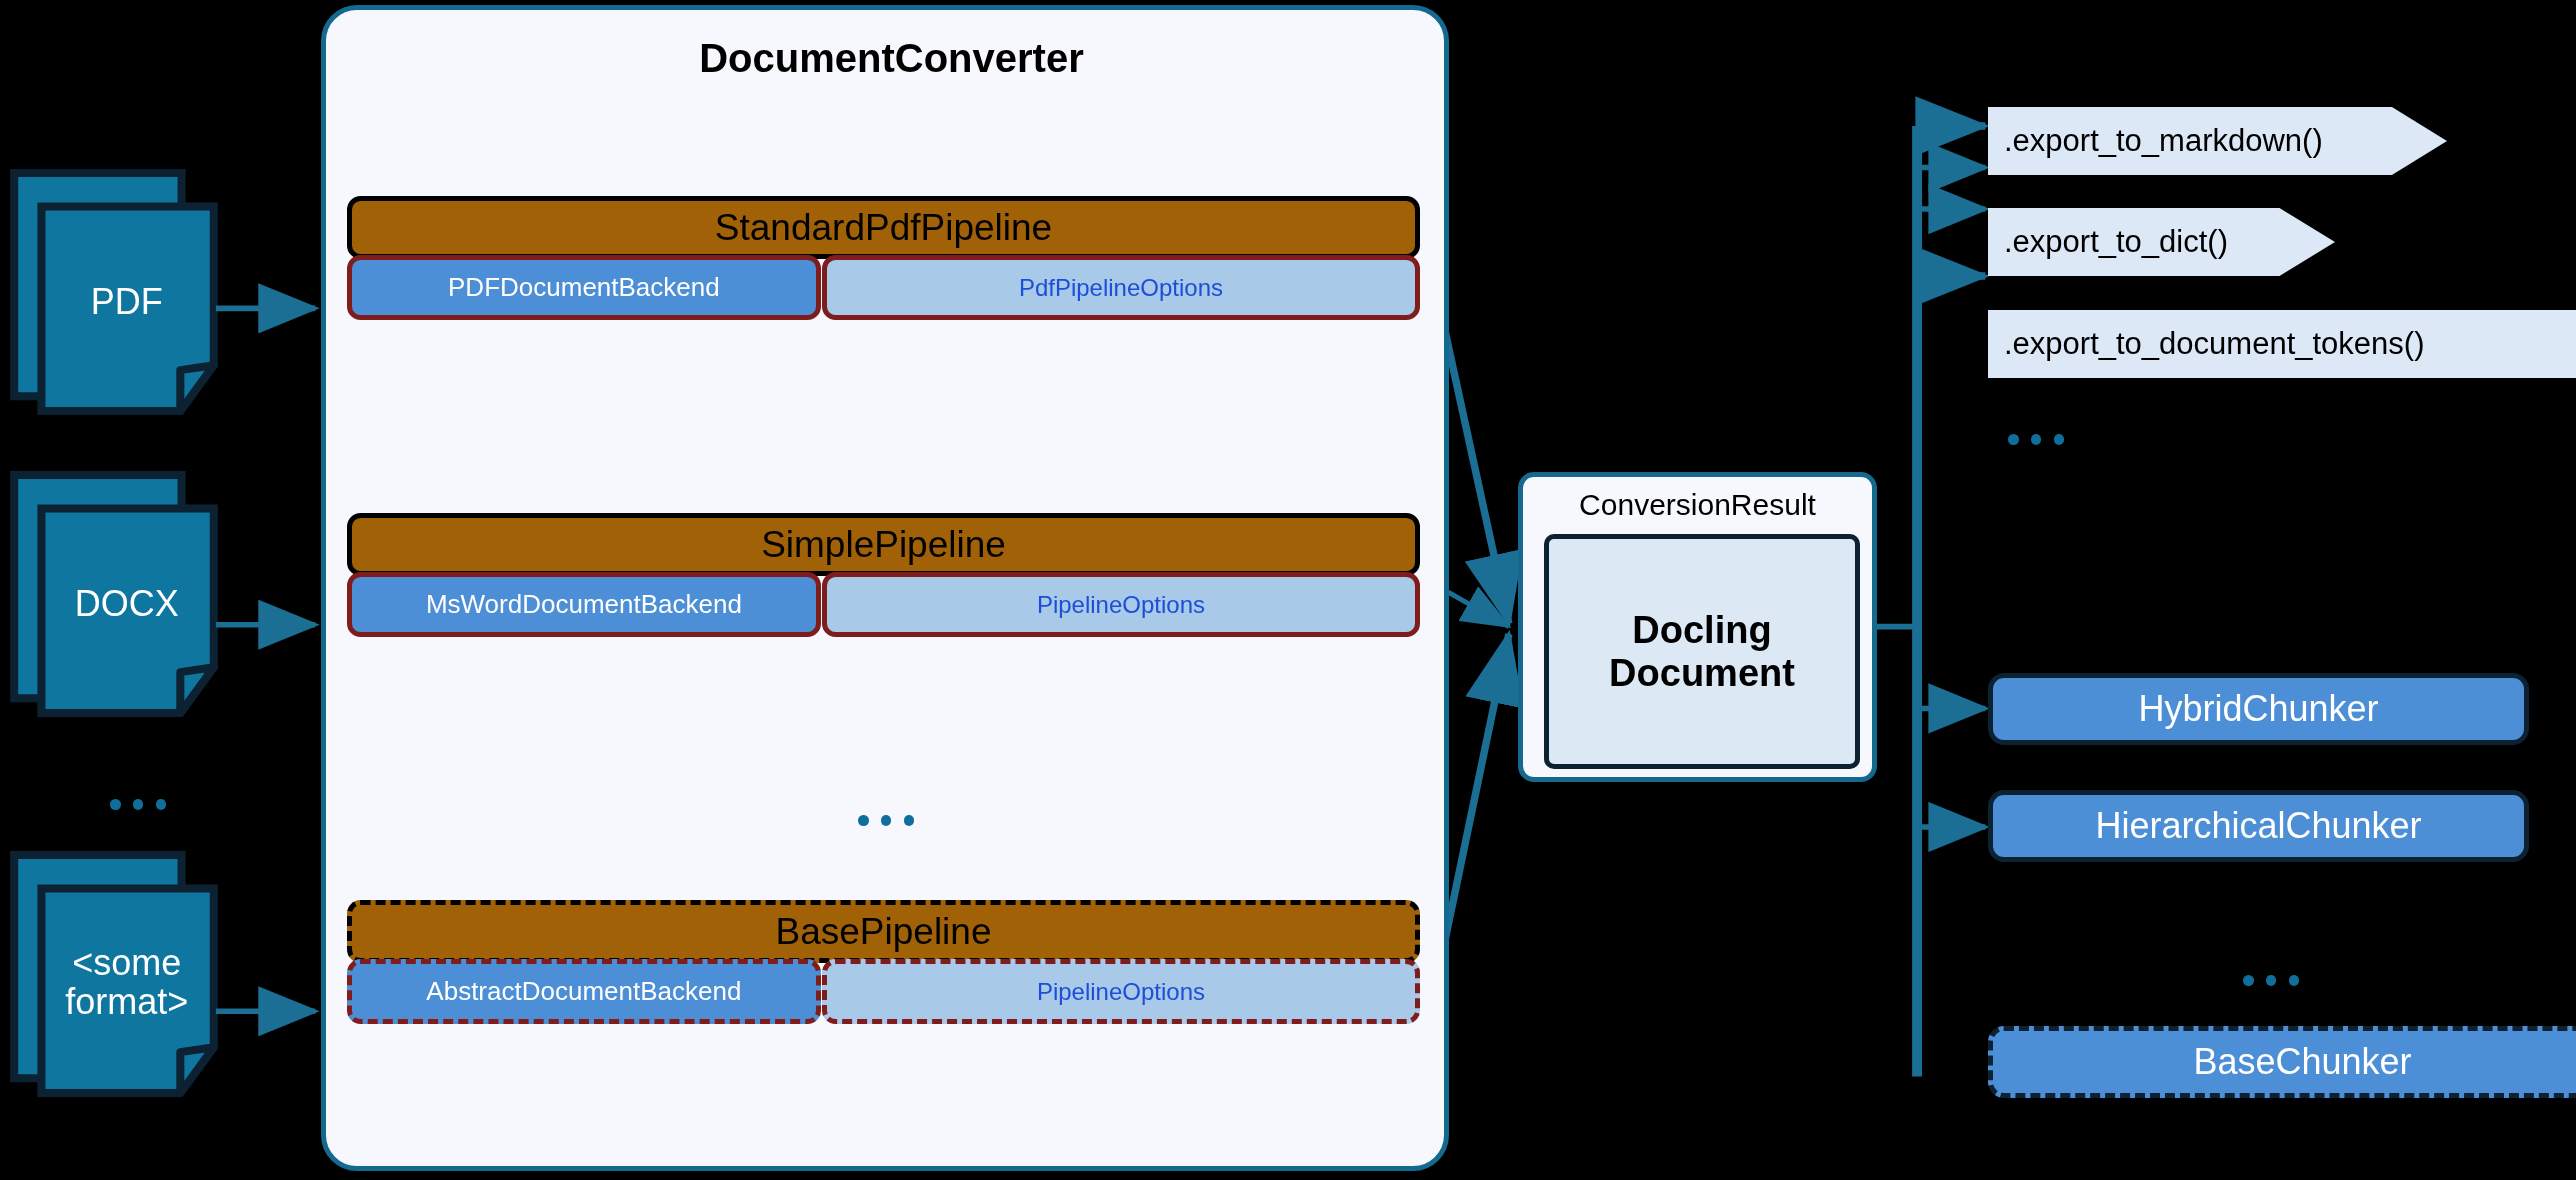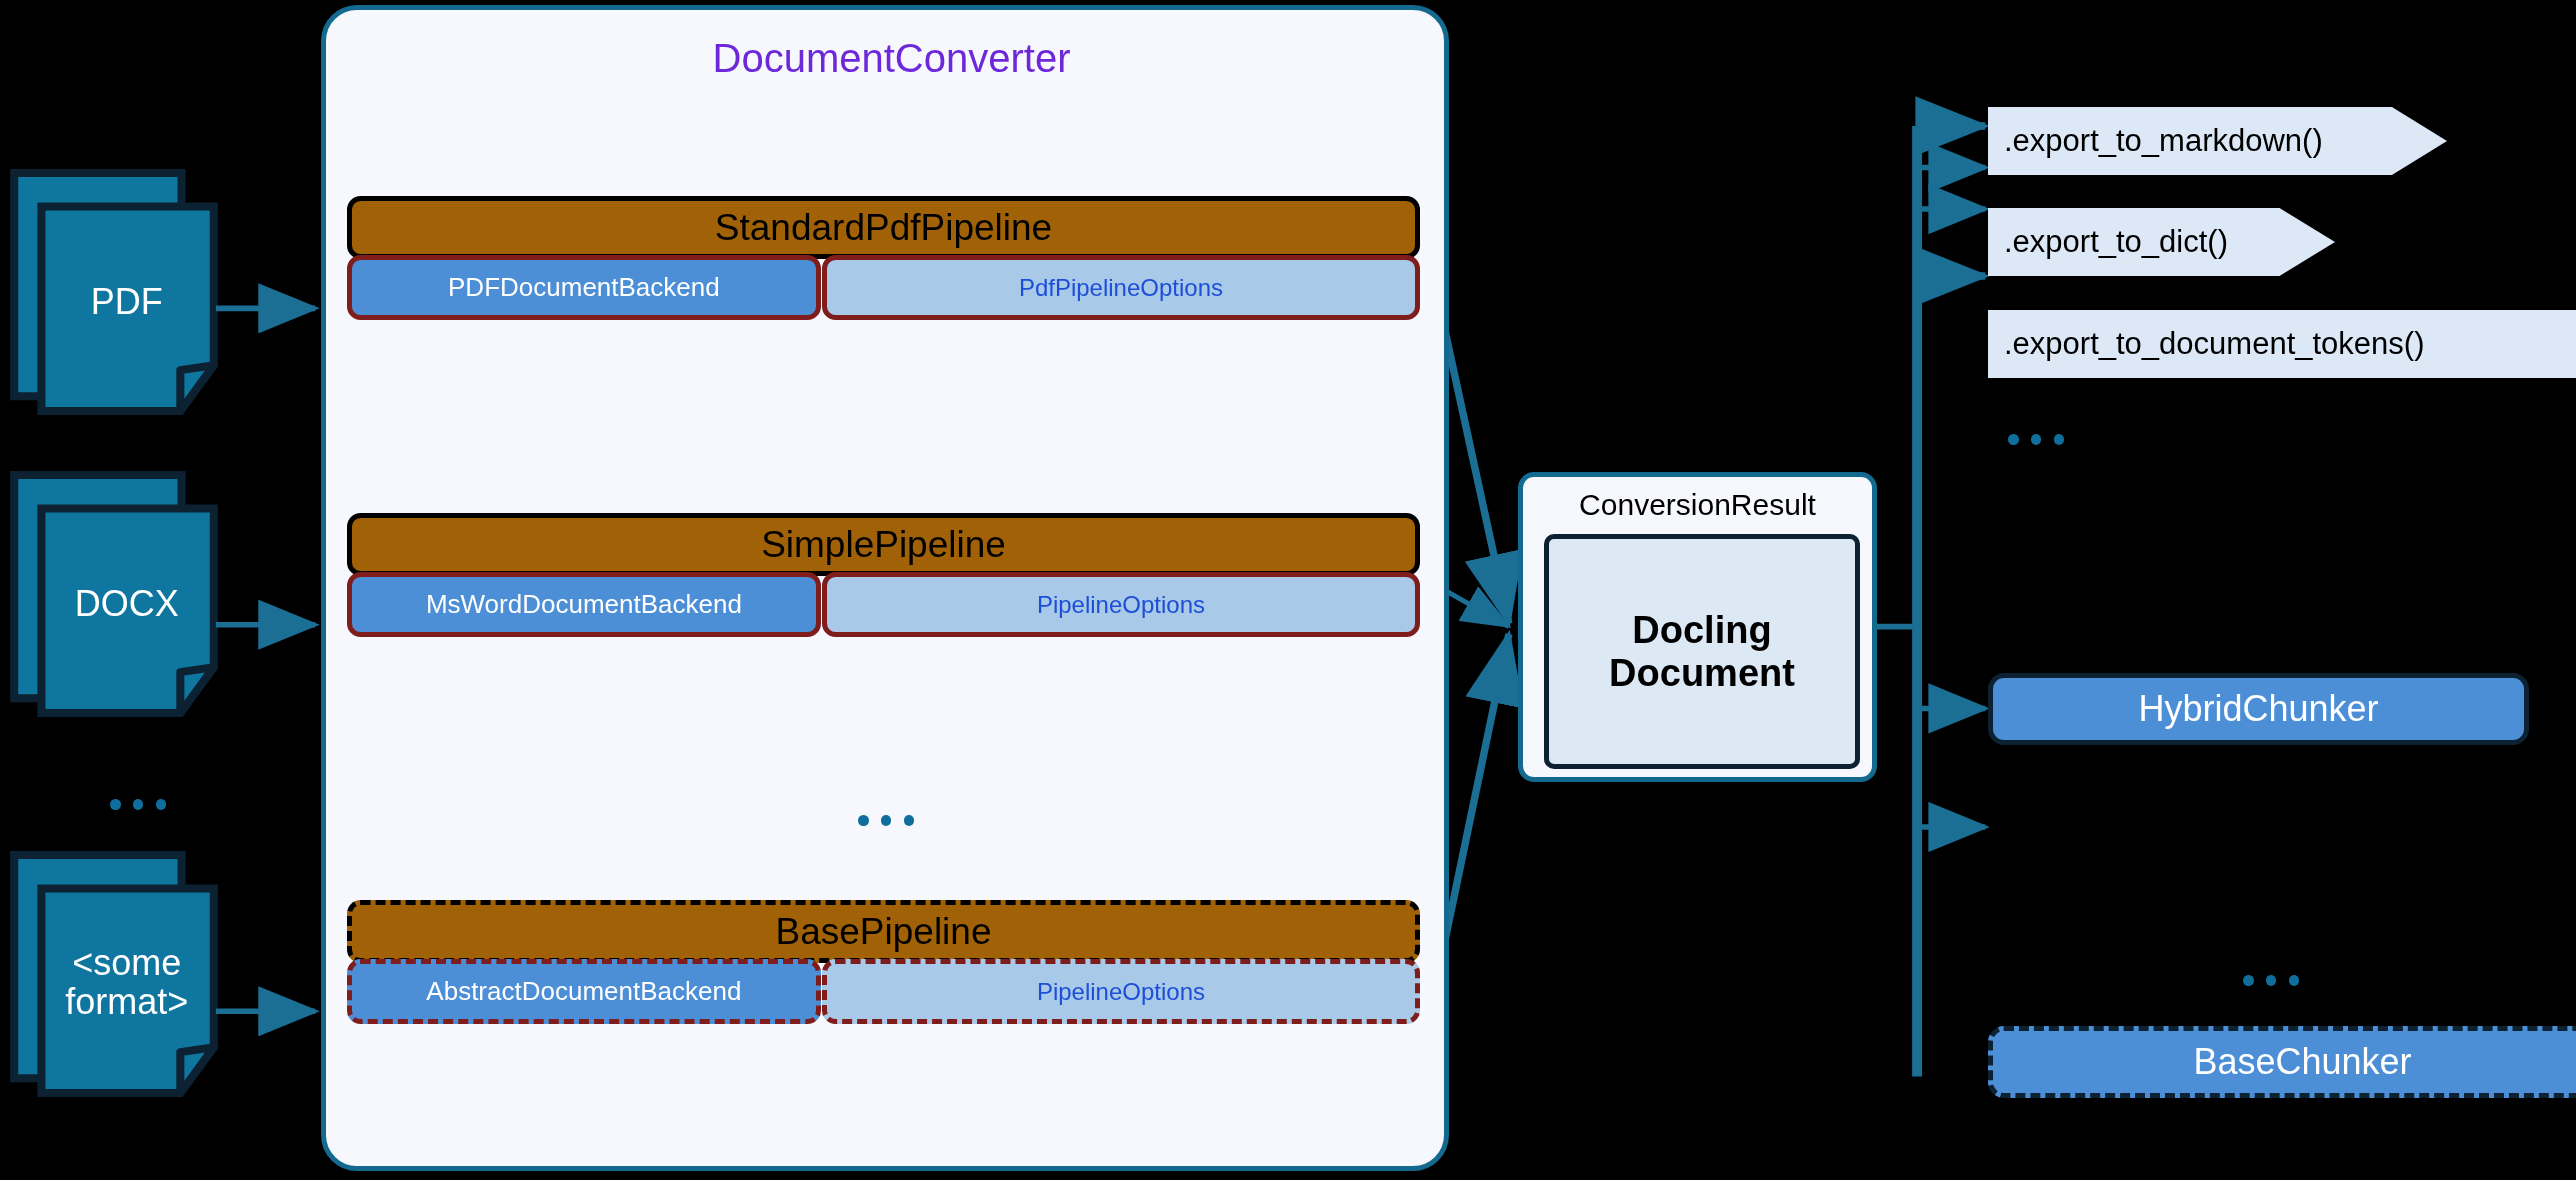--- a/index.html
+++ b/index.html
@@ -45,22 +45,22 @@
     border: 5.6px solid #14698f;
     border-radius: 36px;
     box-sizing: border-box;
     z-index: 10;
   }
   #converter-title {
     position: absolute;
     left: 13px; right: 0; top: 26px;
     text-align: center;
     font-size: 40px;
-    font-weight: normal;
-    color: #6d28d9;
+    font-weight: bold;
+    color: #000000;
     font-family: "Liberation Sans", sans-serif;
   }
 
   
   .pipeline-group { position: absolute; }
   .pipe-head {
     position: absolute;
     left: 0; top: 0;
     width: 100%;
     height: 63px;
@@ -312,20 +312,23 @@
   <div class="ellipsis" style="left:2008px; top:434px;">
     <i></i>
       <i></i>
       <i></i>
   </div>
 
   <div class="chunker" style="left:1988px; top:673px; width:541px; height:72px;">
     <span>HybridChunker</span>
   </div>
 
+  <div class="chunker" style="left:1988px; top:790px; width:541px; height:72px;">
+    <span>HierarchicalChunker</span>
+  </div>
 
   <div class="ellipsis" style="left:2243px; top:975px;">
     <i></i>
       <i></i>
       <i></i>
   </div>
 
   <div class="chunker dashed-box" style="left:1988px; top:1026px; width:629px; height:72px;">
     <span>BaseChunker</span>
   </div>

